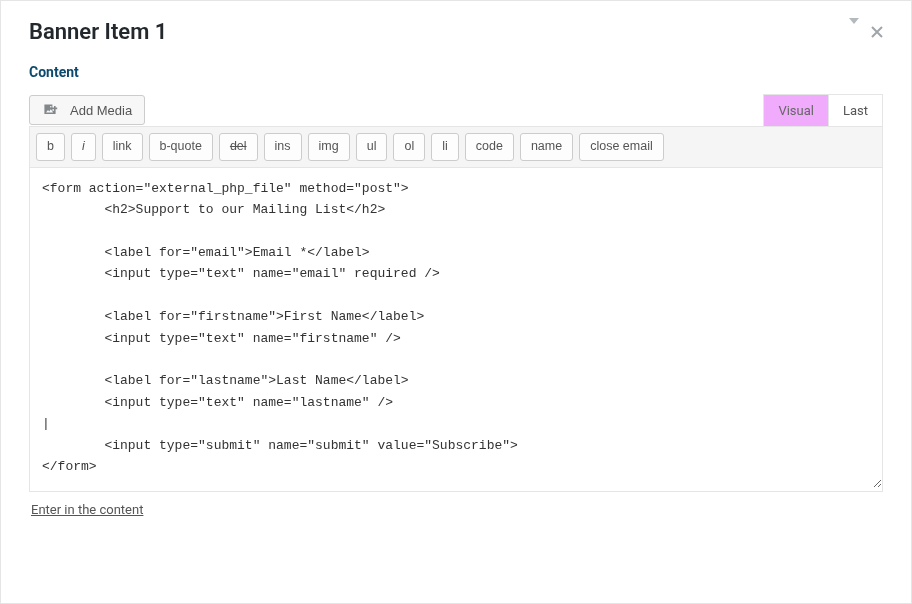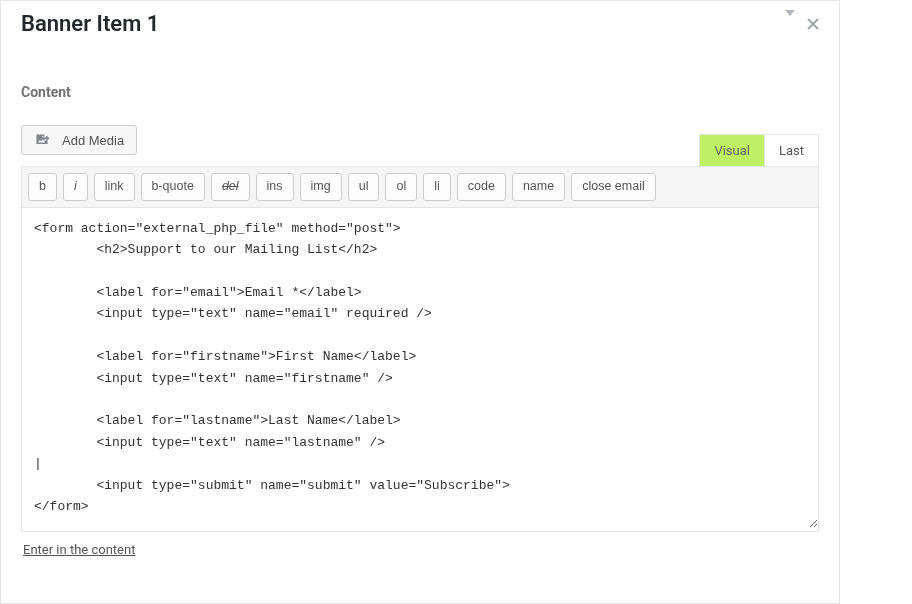--- a/index.html
+++ b/index.html
@@ -4,26 +4,26 @@
 <style>
   * { box-sizing: border-box; }
   body {
     margin: 0;
     font-family: -apple-system, BlinkMacSystemFont, "Segoe UI", Roboto, Helvetica, Arial, sans-serif;
     background: #fff;
     color: #333;
     font-size: 13px;
   }
   .panel {
-    width: 840px;
+    width: 912px;
     height: 604px;
     border: 1px solid #e5e5e5;
     box-shadow: 0 0 0 rgba(0,0,0,0);
     position: relative;
-    padding: 0;
+    padding: 8px;
   }
   .panel-header {
     display: flex;
     align-items: center;
     padding: 10px 20px 0 20px;
   }
   .panel-title {
     font-size: 22px;
     font-weight: 600;
     color: #23282d;
@@ -44,23 +44,23 @@
     border-left: 5px solid transparent;
     border-right: 5px solid transparent;
     border-top: 6px solid #b4b9be;
   }
   .close-x svg { display: block; }
   .inner {
     padding: 12px 20px 8px 20px;
   }
   .section-label {
     font-weight: 700;
-    color: #737373;
+    color: #0c4a6e;
     font-size: 14px;
-    margin: 36px 0 14px 0;
+    margin: 8px 0 14px 0;
   }
   .top-row {
     display: flex;
     align-items: center;
     justify-content: space-between;
   }
   .add-media-btn {
     display: inline-flex;
     align-items: center;
     gap: 12px;
@@ -70,22 +70,21 @@
     padding: 6px 12px;
     border-radius: 3px;
     font-size: 13px;
     cursor: pointer;
   }
   .add-media-btn svg { display: block; }
   .tabs {
     display: flex;
     border: 1px solid #e5e5e5;
     border-bottom: none;
-    background: #bef264;
-    margin-top: 20px;
+    background: #f0abfc;
   }
   .tab {
     padding: 8px 14px;
     font-size: 13px;
     color: #666;
     cursor: pointer;
     border-right: 1px solid #e5e5e5;
   }
   .tab:last-child { border-right: none; }
   .tab.active {
@@ -109,21 +108,21 @@
     border: 1px solid #cccccc;
     color: #555;
     padding: 4px 10px;
     border-radius: 3px;
     font-size: 12.5px;
     cursor: pointer;
     line-height: 1.4;
   }
   .qt-i { font-style: italic; }
   .qt-link { }
-  .qt-del { text-decoration: line-through; font-style: italic; }
+  .qt-del { text-decoration: line-through; }
   .code-area {
     width: 100%;
     border: none;
     padding: 10px 12px;
     font-family: Consolas, "Courier New", monospace;
     font-size: 13px;
     line-height: 1.65;
     color: #333;
     resize: both;
     height: 320px;

